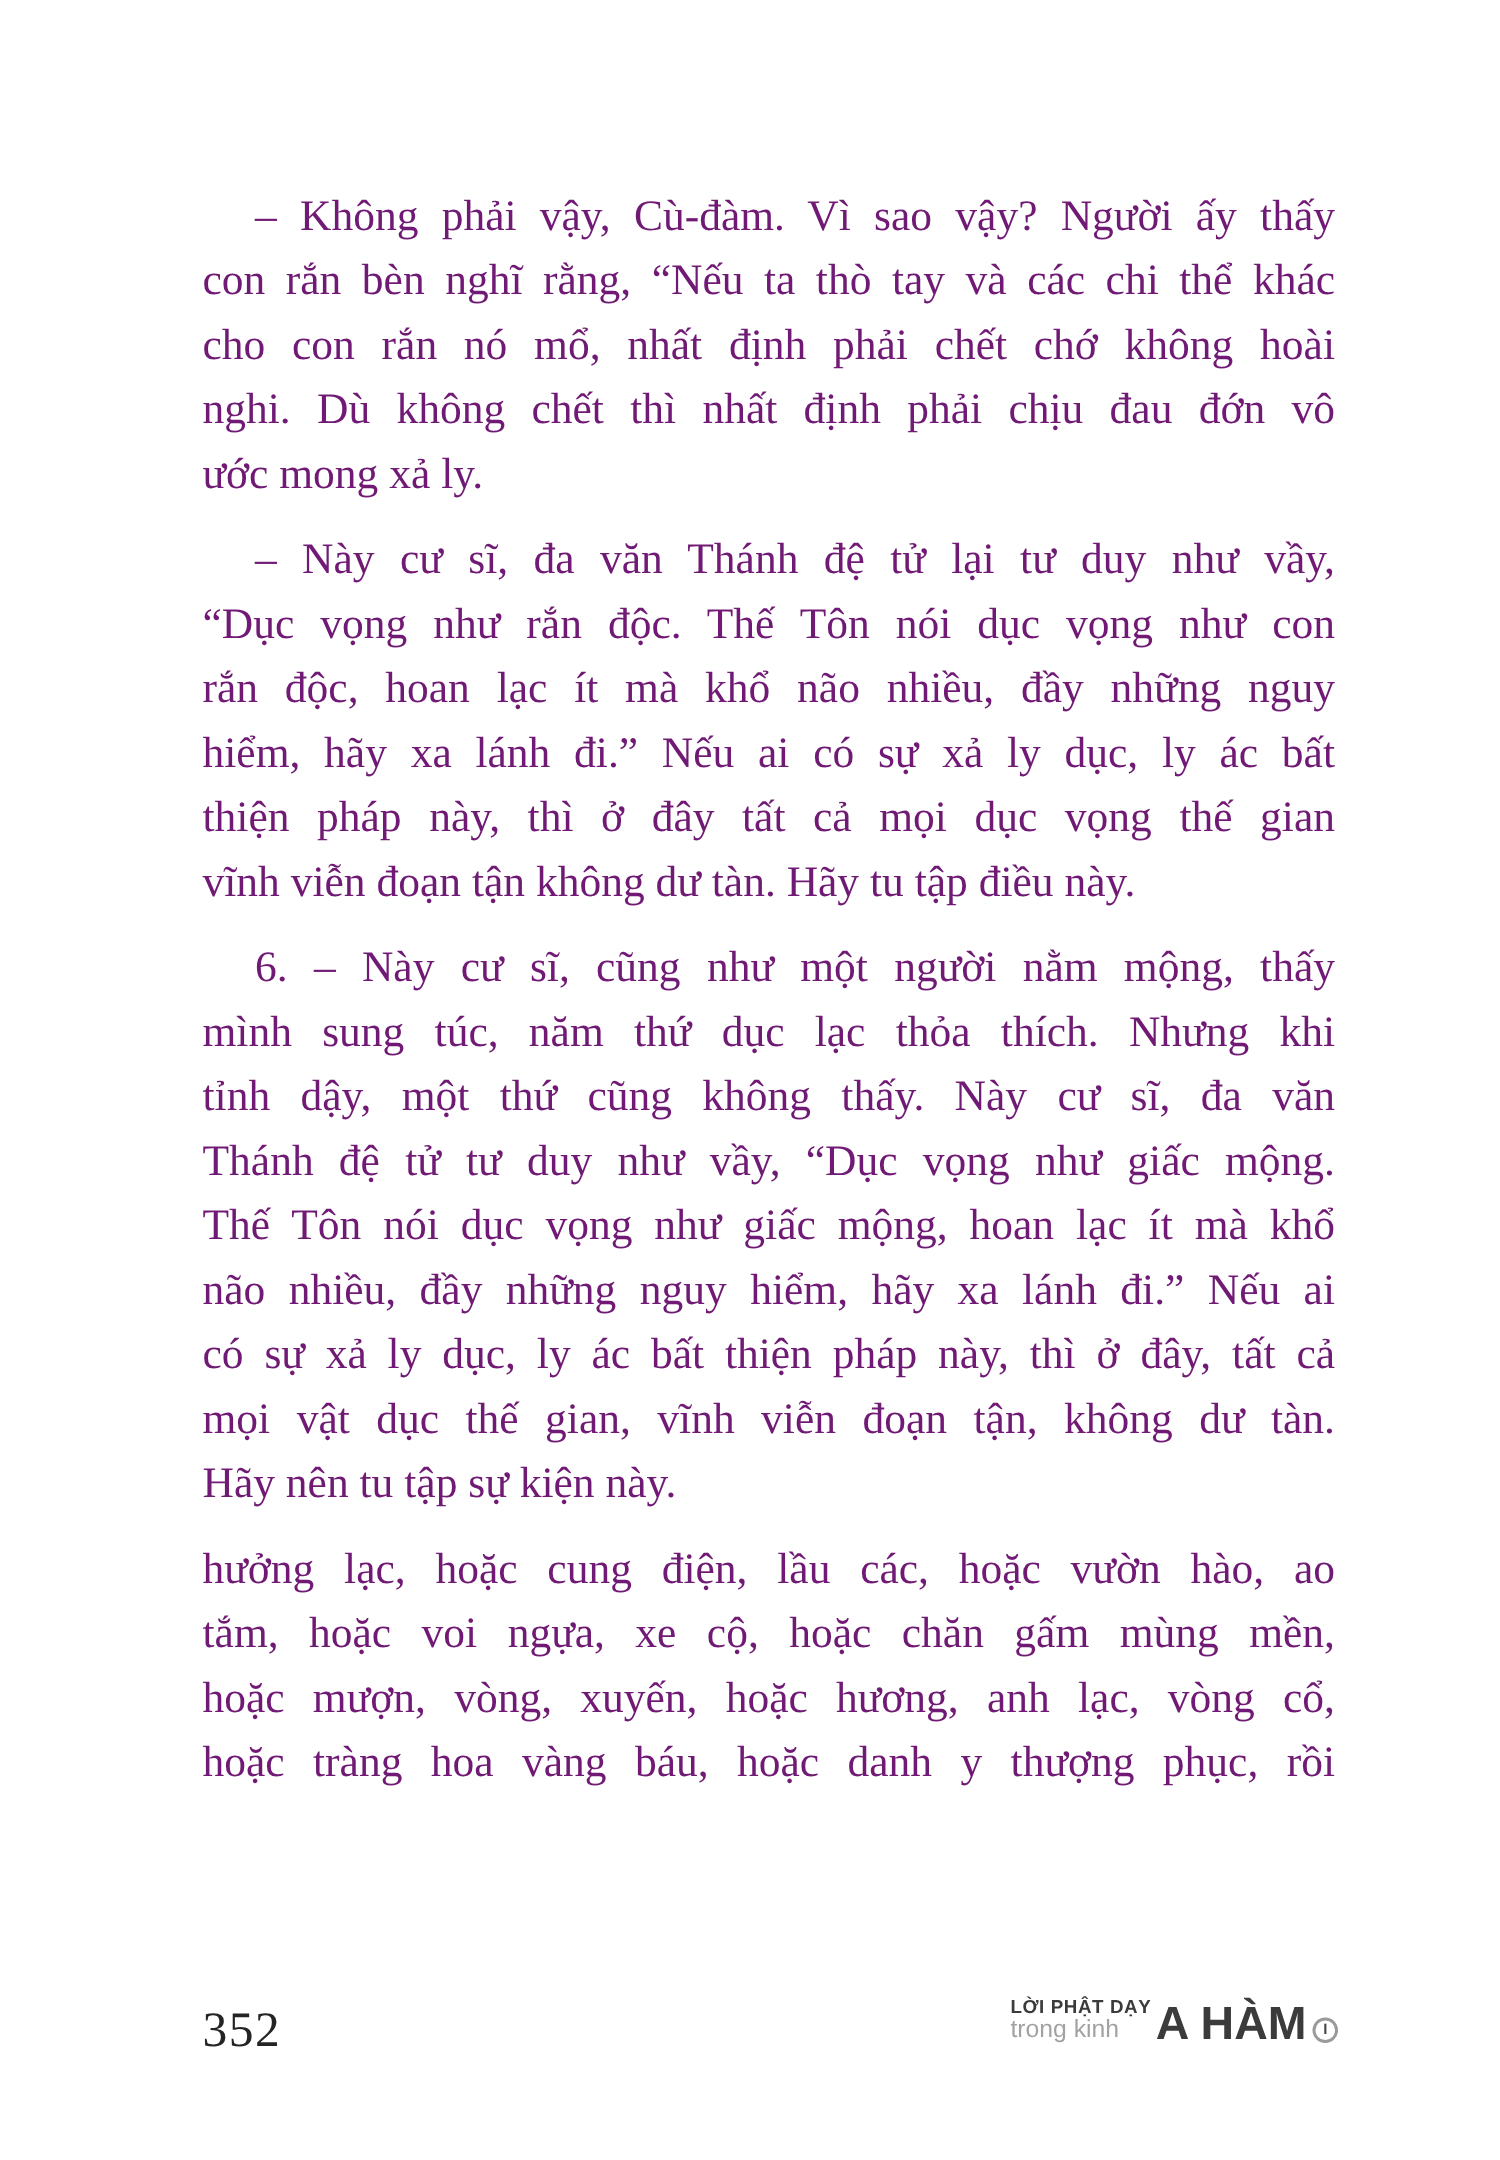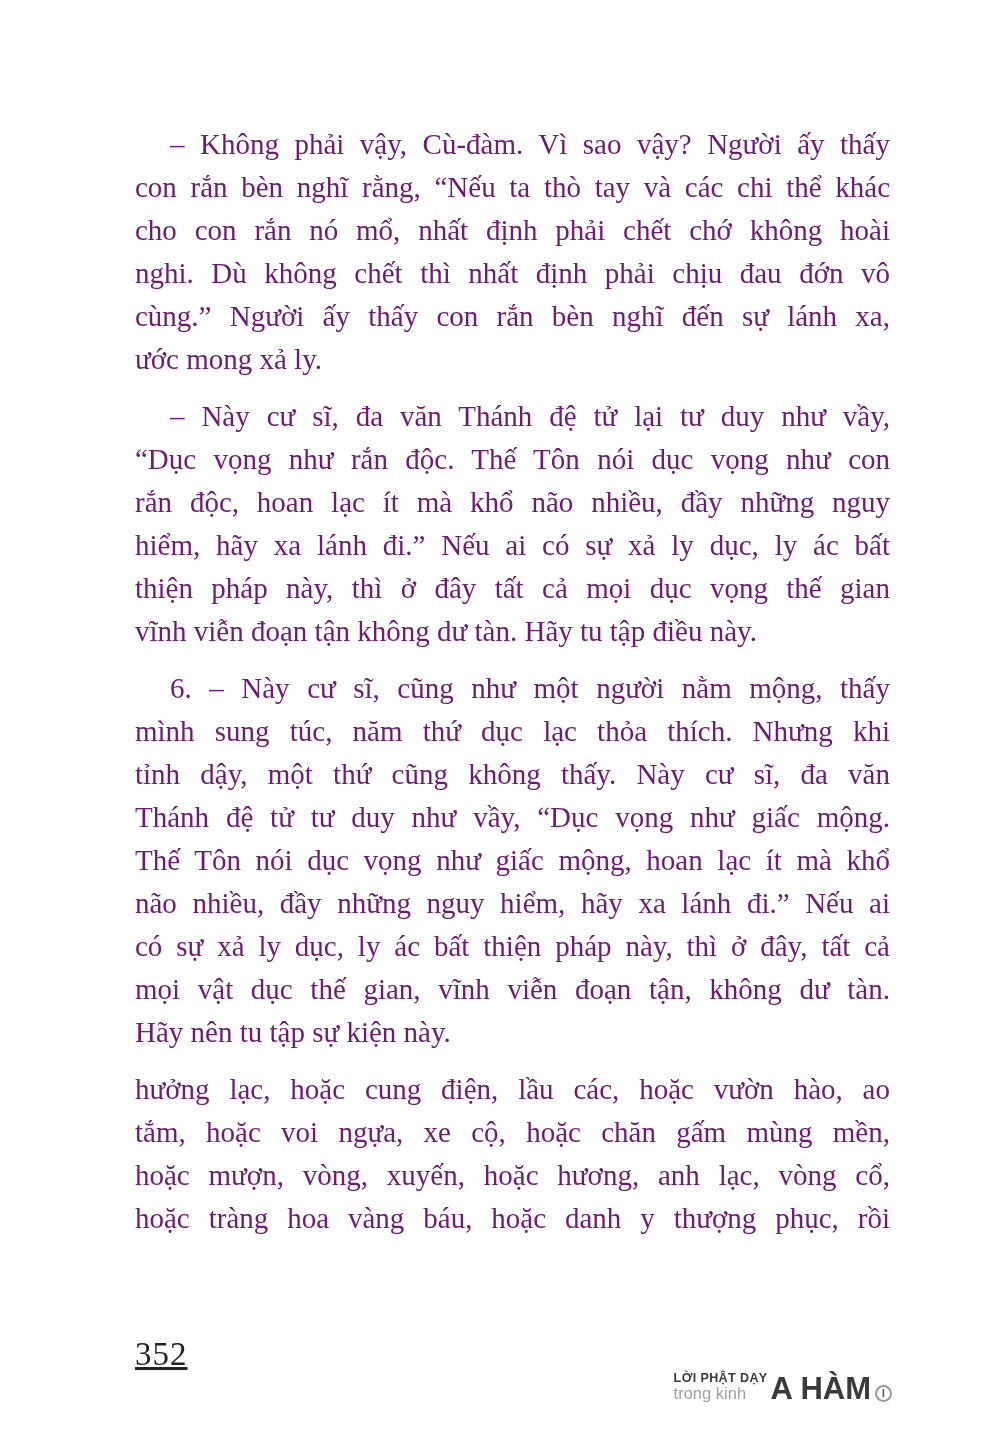--- a/index.html
+++ b/index.html
@@ -39,21 +39,20 @@
     height: 60px;
   }
   .page-number {
     position: absolute;
     left: 135px;
     top: 6px;
     font-family: "Liberation Serif", serif;
     font-size: 33px;
     color: #242424;
     letter-spacing: 1px;
-    text-decoration: underline;
   }
   .brand {
     position: absolute;
     right: 108px;
     top: 2px;
     display: flex;
     align-items: flex-end;
     font-family: "Liberation Sans", sans-serif;
   }
   .brand-stack {
@@ -63,21 +62,20 @@
     margin-right: 3px;
     padding-bottom: 2px;
   }
   .brand-top {
     font-size: 12.5px;
     font-weight: bold;
     color: #3b3b3b;
     letter-spacing: 0.4px;
     line-height: 13px;
     white-space: nowrap;
-    margin-top: 40px;
   }
   .brand-bottom {
     font-size: 16.5px;
     color: #a2a2a2;
     line-height: 17px;
     white-space: nowrap;
   }
   .brand-title {
     font-size: 31px;
     font-weight: bold;
@@ -105,21 +103,20 @@
 </head>
 <body>
 
 <div class="text-block">
 
   <div class="paragraph">
     <div class="line first">– Không phải vậy, Cù-đàm. Vì sao vậy? Người ấy thấy</div>
     <div class="line">con rắn bèn nghĩ rằng, “Nếu ta thò tay và các chi thể khác</div>
     <div class="line">cho con rắn nó mổ, nhất định phải chết chớ không hoài</div>
     <div class="line">nghi. Dù không chết thì nhất định phải chịu đau đớn vô</div>
-    <div class="line">cùng.” Người ấy thấy con rắn bèn nghĩ đến sự lánh xa,</div>
     <div class="line final">ước mong xả ly.</div>
   </div>
 
   <div class="paragraph">
     <div class="line first">– Này cư sĩ, đa văn Thánh đệ tử lại tư duy như vầy,</div>
     <div class="line">“Dục vọng như rắn độc. Thế Tôn nói dục vọng như con</div>
     <div class="line">rắn độc, hoan lạc ít mà khổ não nhiều, đầy những nguy</div>
     <div class="line">hiểm, hãy xa lánh đi.” Nếu ai có sự xả ly dục, ly ác bất</div>
     <div class="line">thiện pháp này, thì ở đây tất cả mọi dục vọng thế gian</div>
     <div class="line final">vĩnh viễn đoạn tận không dư tàn. Hãy tu tập điều này.</div>

